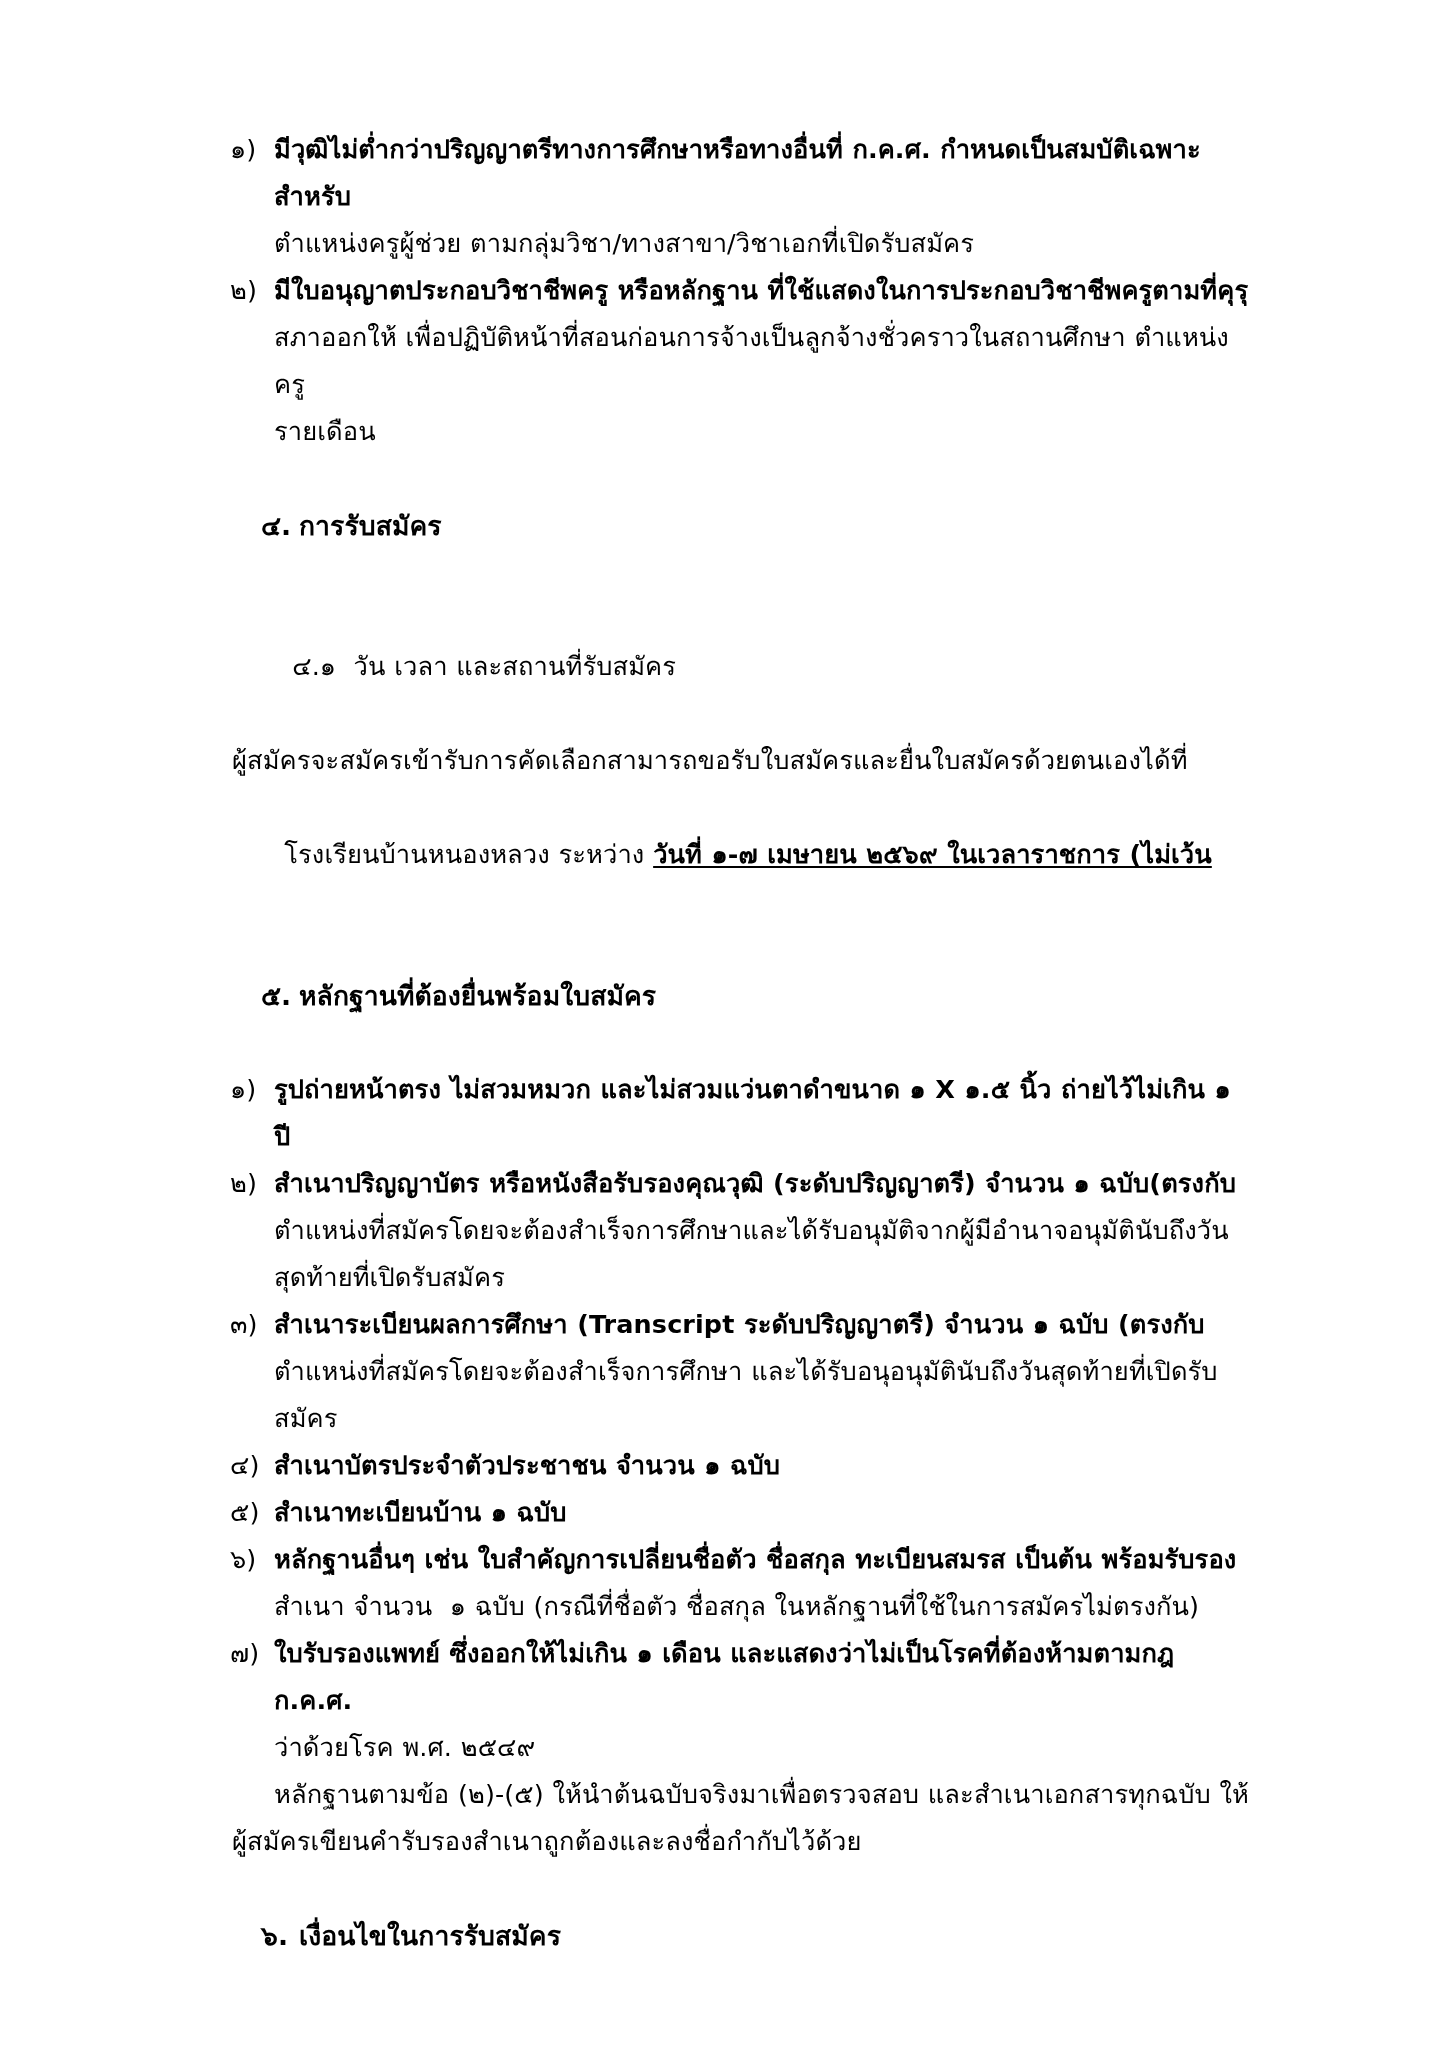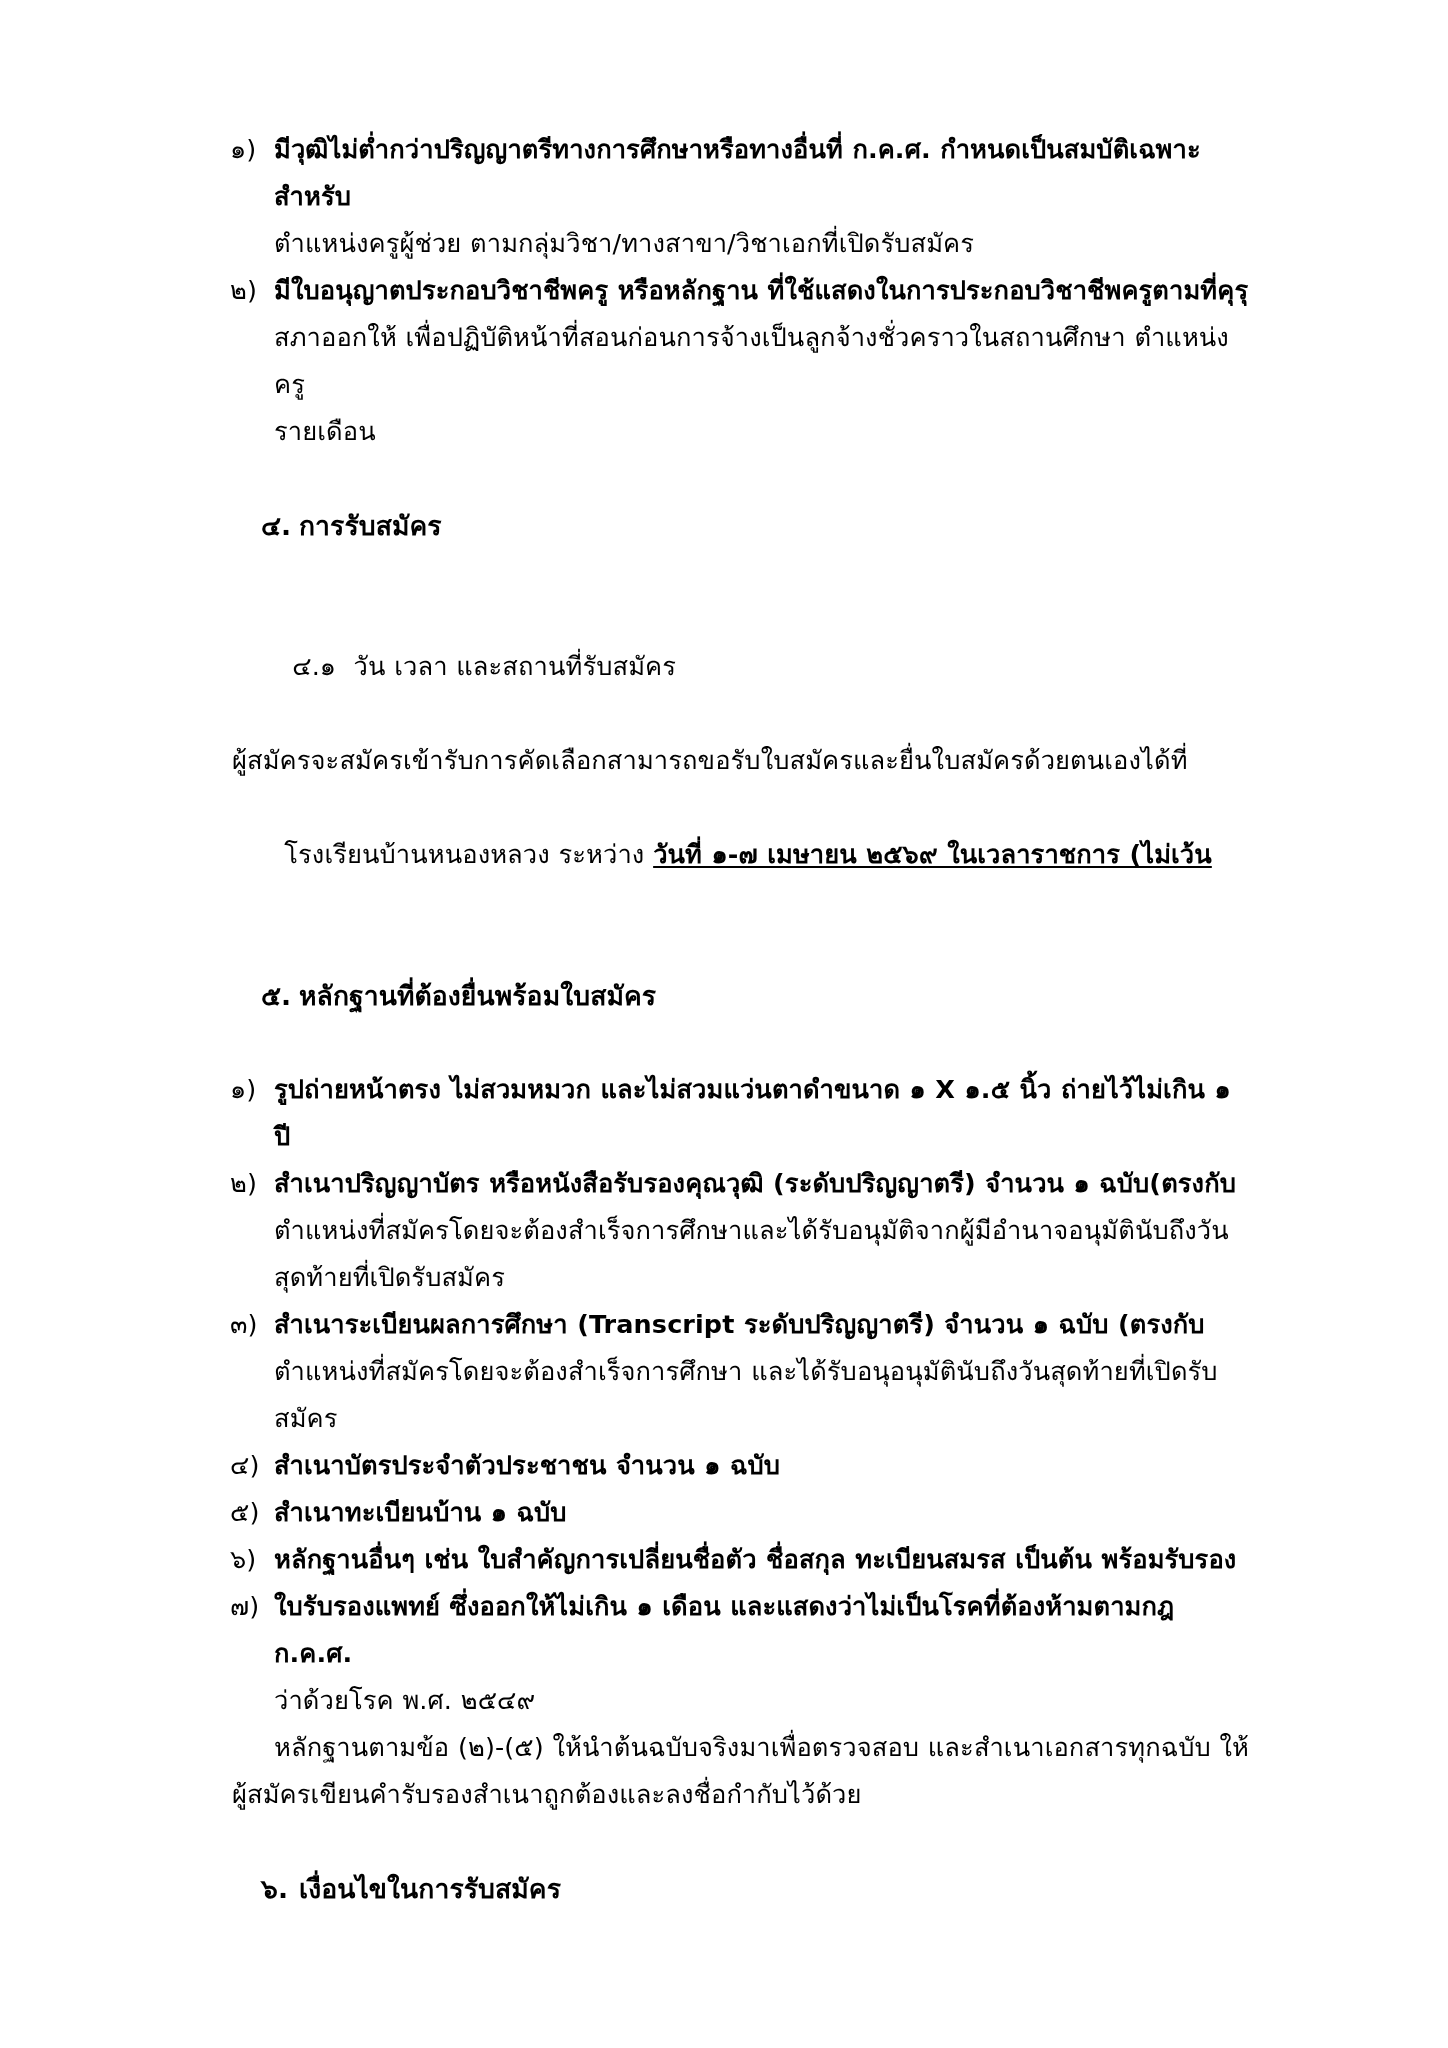--- a/index.html
+++ b/index.html
@@ -129,20 +129,21 @@
 
     <div class="line item ind-marker">
       <span class="num">๕)</span>
       <span class="txt">สำเนาทะเบียนบ้าน ๑ ฉบับ</span>
     </div>
 
     <div class="line item ind-marker">
       <span class="num">๖)</span>
       <span class="txt">หลักฐานอื่นๆ เช่น ใบสำคัญการเปลี่ยนชื่อตัว ชื่อสกุล ทะเบียนสมรส เป็นต้น พร้อมรับรอง</span>
     </div>
+    <div class="line ind-cont">สำเนา จำนวน  ๑ ฉบับ (กรณีที่ชื่อตัว ชื่อสกุล ในหลักฐานที่ใช้ในการสมัครไม่ตรงกัน)</div>
 
     <div class="line item ind-marker">
       <span class="num">๗)</span>
       <span class="txt">ใบรับรองแพทย์ ซึ่งออกให้ไม่เกิน ๑ เดือน และแสดงว่าไม่เป็นโรคที่ต้องห้ามตามกฎ ก.ค.ศ.</span>
     </div>
     <div class="line ind-cont">ว่าด้วยโรค พ.ศ. ๒๕๔๙</div>
 
     <div class="line ind-cont">หลักฐานตามข้อ (๒)-(๕) ให้นำต้นฉบับจริงมาเพื่อตรวจสอบ และสำเนาเอกสารทุกฉบับ ให้</div>
     <div class="line ind-body">ผู้สมัครเขียนคำรับรองสำเนาถูกต้องและลงชื่อกำกับไว้ด้วย</div>
 

